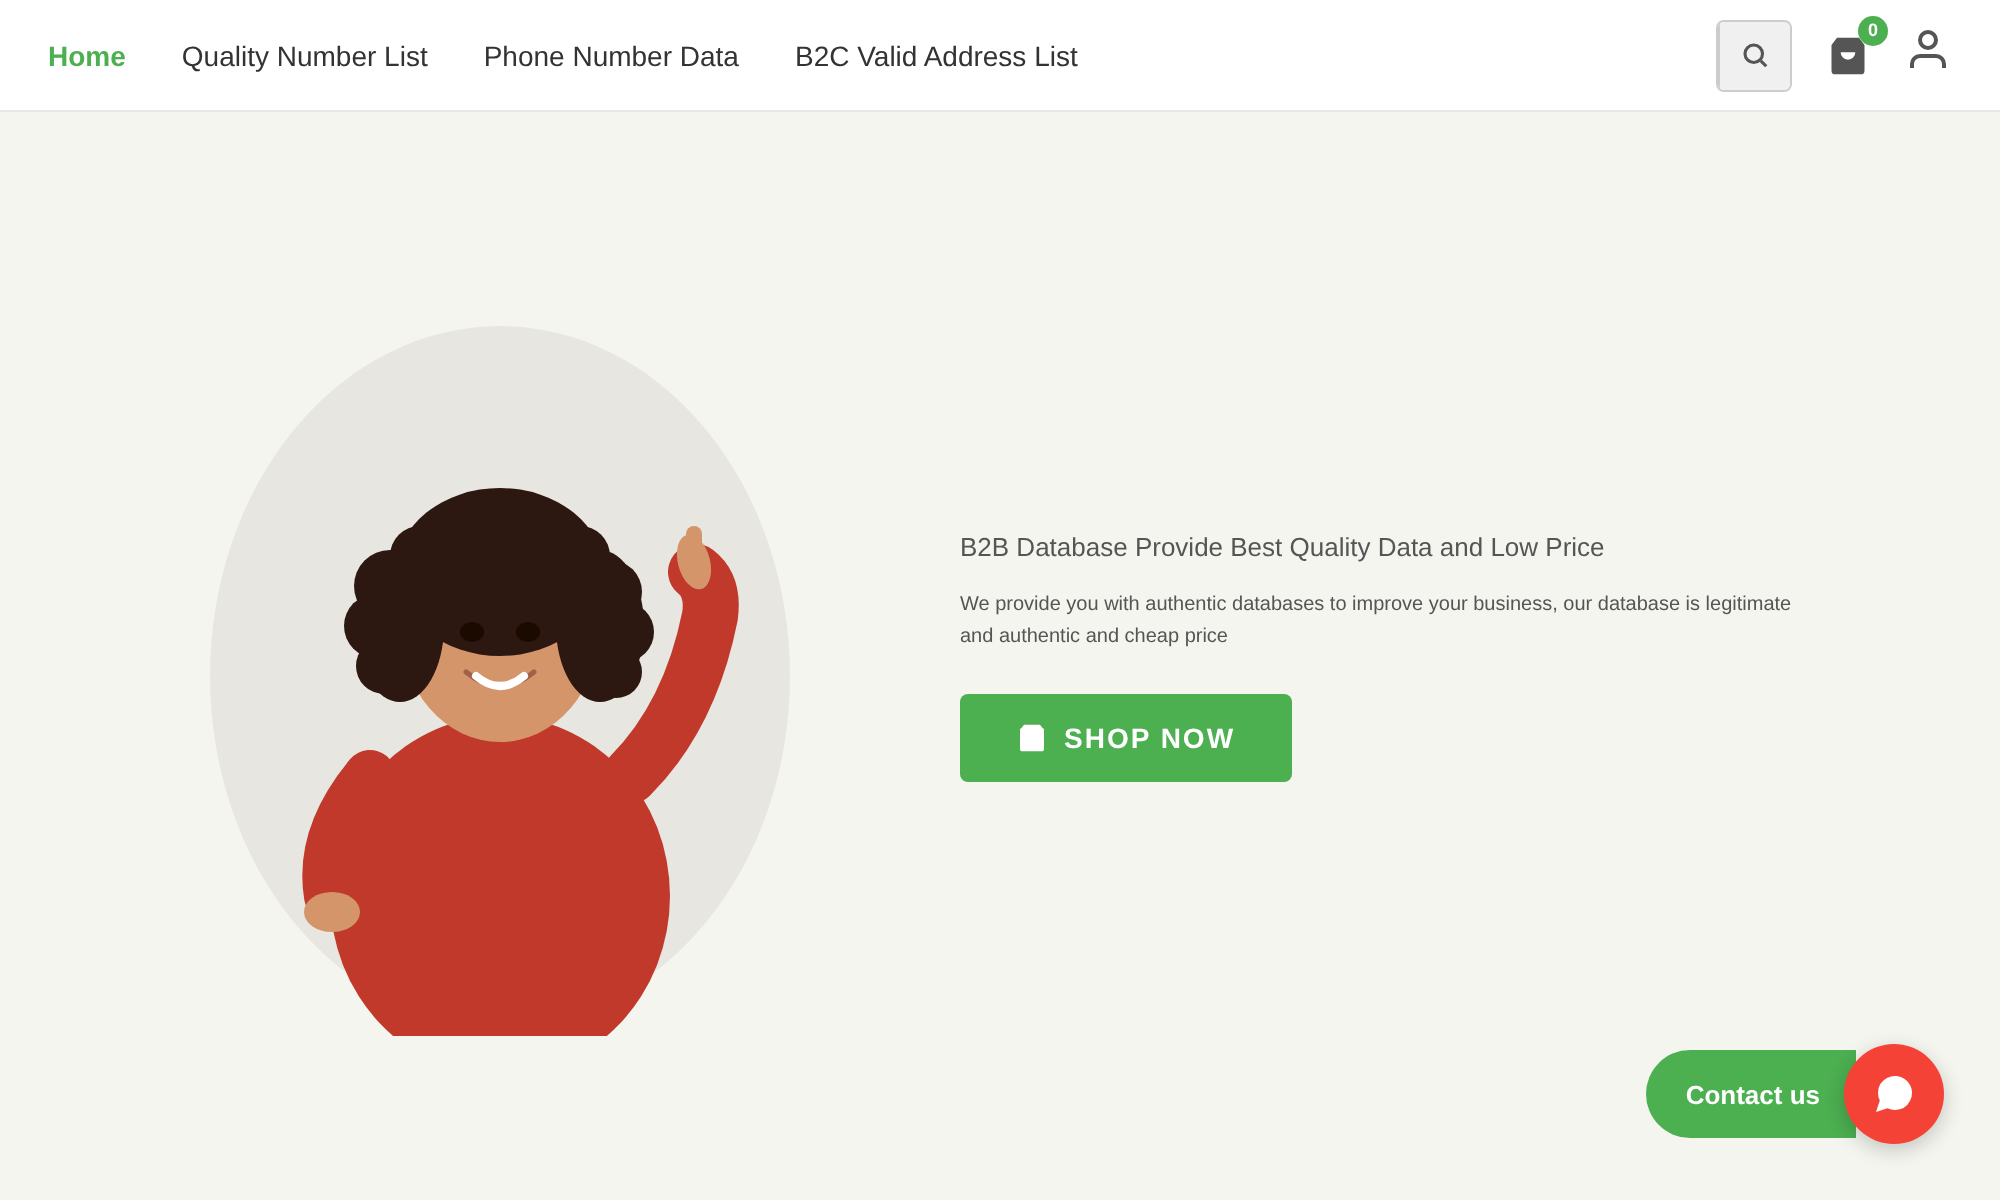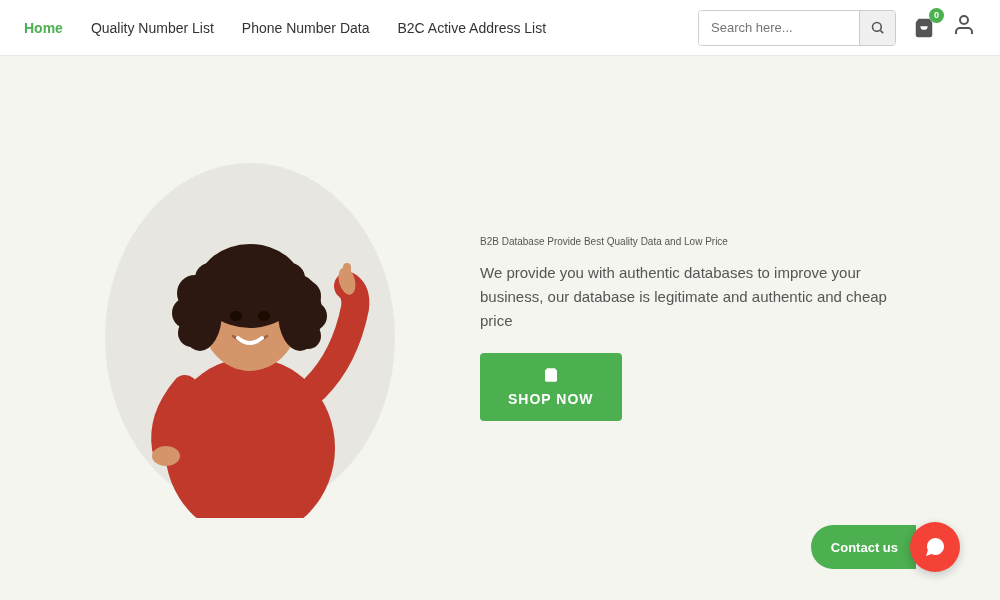--- a/index.html
+++ b/index.html
@@ -111,61 +111,60 @@
       align-items: center;
       justify-content: center;
       margin-right: 60px;
     }
     
     .hero-content {
       flex: 1;
       max-width: 520px;
     }
     .hero-subtitle {
-      font-size: 10px;
+      font-size: 13px;
       color: #555;
       margin-bottom: 14px;
     }
     .hero-title {
       font-size: 44px;
       font-weight: 800;
       color: #111;
       line-height: 1.15;
       margin-bottom: 18px;
       font-family: Georgia, serif;
     }
     .hero-desc {
-      font-size: 15px;
+      font-size: 10px;
       color: #555;
       line-height: 1.6;
       margin-bottom: 20px;
       max-width: 420px;
     }
     .shop-btn {
       display: inline-flex;
       align-items: center;
       gap: 8px;
       background: #4caf50;
       color: #fff;
       font-size: 14px;
       font-weight: 700;
       padding: 14px 28px;
       border: none;
       border-radius: 4px;
       cursor: pointer;
       letter-spacing: 1px;
       text-transform: uppercase;
-      flex-direction: column;
     }
 
     
     .contact-wrap {
       position: fixed;
       bottom: 28px;
-      right: 40px;
+      right: 28px;
       display: flex;
       align-items: center;
       gap: 0;
       z-index: 100;
     }
     .contact-label {
       background: #4caf50;
       color: #fff;
       font-size: 13px;
       font-weight: 600;
@@ -204,25 +203,24 @@
     }
   </style>
 </head>
 <body>
 
 <nav class="navbar">
   <div class="nav-left">
     <a class="nav-link active">Home</a>
     <a class="nav-link">Quality Number List</a>
     <a class="nav-link">Phone Number Data</a>
-    <a class="nav-link">B2C Active Address List</a>
+    <a class="nav-link">B2C Valid Address List</a>
   </div>
   <div class="nav-right">
     <div class="search-box">
-      <input class="search-input" type="text" placeholder="Search here..." style="">
       <button class="search-btn">
         <svg xmlns="http://www.w3.org/2000/svg" width="15" height="15" viewBox="0 0 24 24" fill="none" stroke="#555" stroke-width="2.5">
           <circle cx="11" cy="11" r="7"></circle>
             <line x1="21" y1="21" x2="16.65" y2="16.65"></line>
         </svg>
       </button>
     </div>
     <div class="cart-icon-wrap">
       <svg class="cart-svg" xmlns="http://www.w3.org/2000/svg" viewBox="0 0 24 24">
         <path d="M6 2L3 6v14a2 2 0 002 2h14a2 2 0 002-2V6l-3-4zm0 0h12M16 10a4 4 0 01-8 0"></path>

